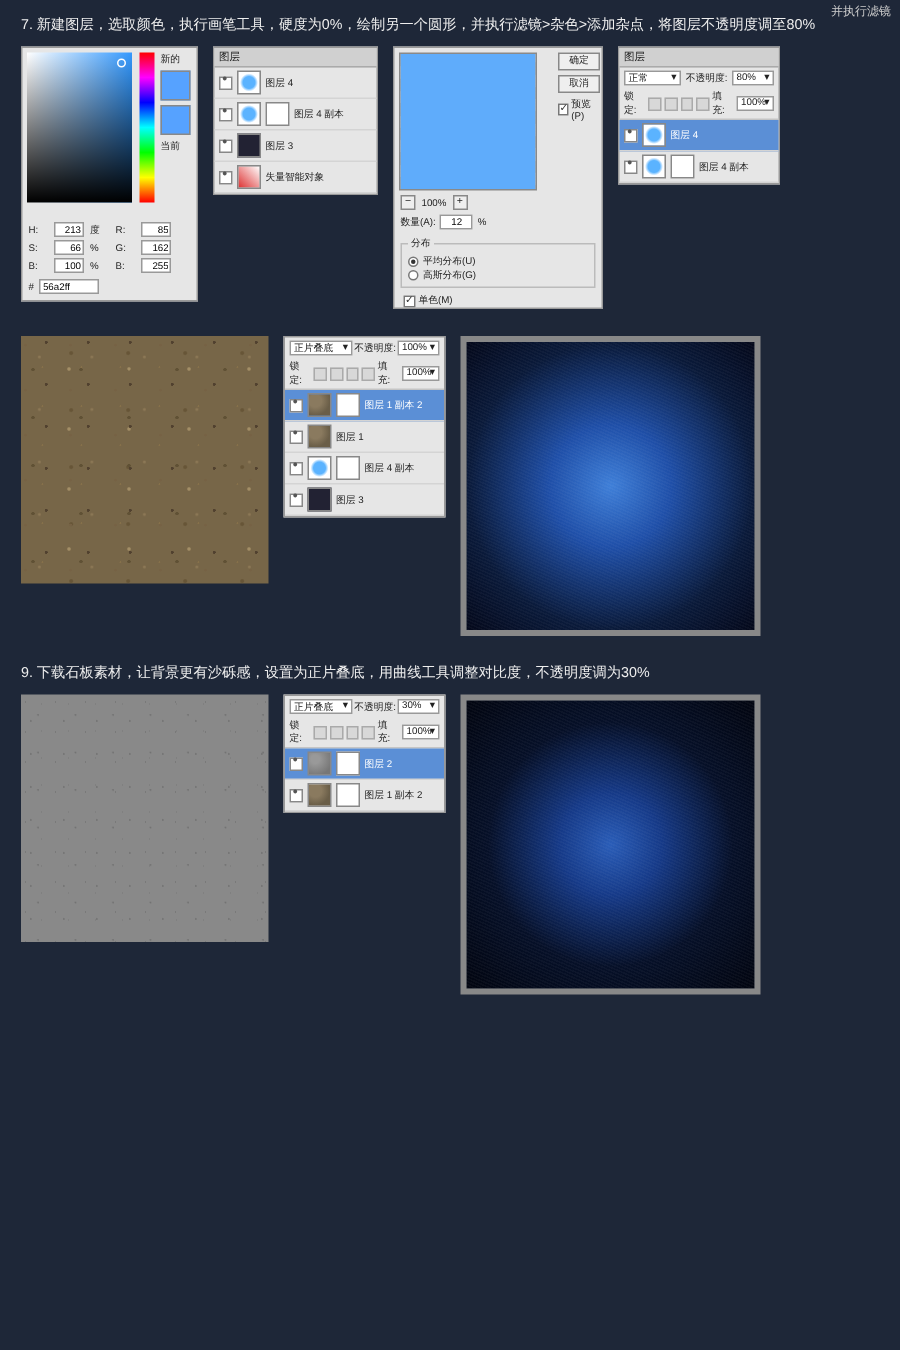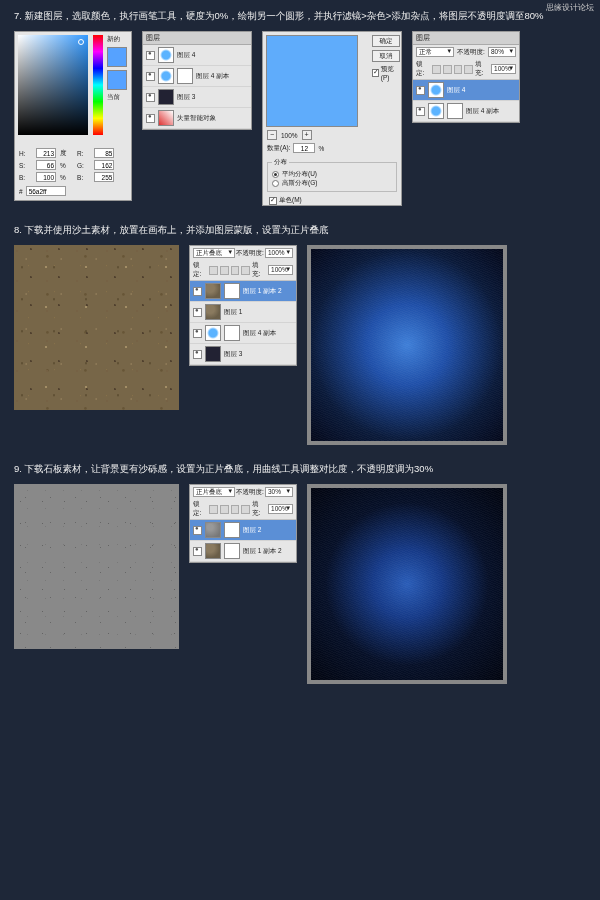--- a/index.html
+++ b/index.html
@@ -115,21 +115,21 @@
   }
 
   .tex-soil { background:
     radial-gradient(circle at 30% 30%, #8a7a5f 30%, #6a5e48 70%); }
   .tex-stone { background:
     radial-gradient(circle at 30% 30%, #999 20%, #777 80%); }
 </style>
 </head>
 <body>
 
-<div class="wm">思缘设计论坛</div>
+<div class="wm">并执行滤镜</div>
 
 <div class="step">
   <div class="step-title">7. 新建图层，选取颜色，执行画笔工具，硬度为0%，绘制另一个圆形，并执行滤镜&gt;杂色&gt;添加杂点，将图层不透明度调至80%</div>
   <div class="row">
 
     <div class="pan picker">
       <div class="body">
         <div class="grad">
             <div class="ring"></div>
           </div>
@@ -258,21 +258,20 @@
           <div class="eye"></div>
           <div class="thumb blue-circ"></div>
           <div class="thumb"></div>
           <span class="lname">图层 4 副本</span>
         </div>
     </div>
   </div>
 </div>
 
 <div class="step">
-  <div class="step-title">8. 下载并使用沙土素材，放置在画布上，并添加图层蒙版，设置为正片叠底</div>
   <div class="row">
     <div class="soil"></div>
     <div class="pan layers small">
       <div class="lopts">
         <div class="sel" style="width:42px">正片叠底</div>
         <span class="tiny">不透明度:</span>
         <div class="sel" style="width:28px">100%</div>
       </div>
       <div class="lockrow">
           <span class="tiny">锁定:</span>

